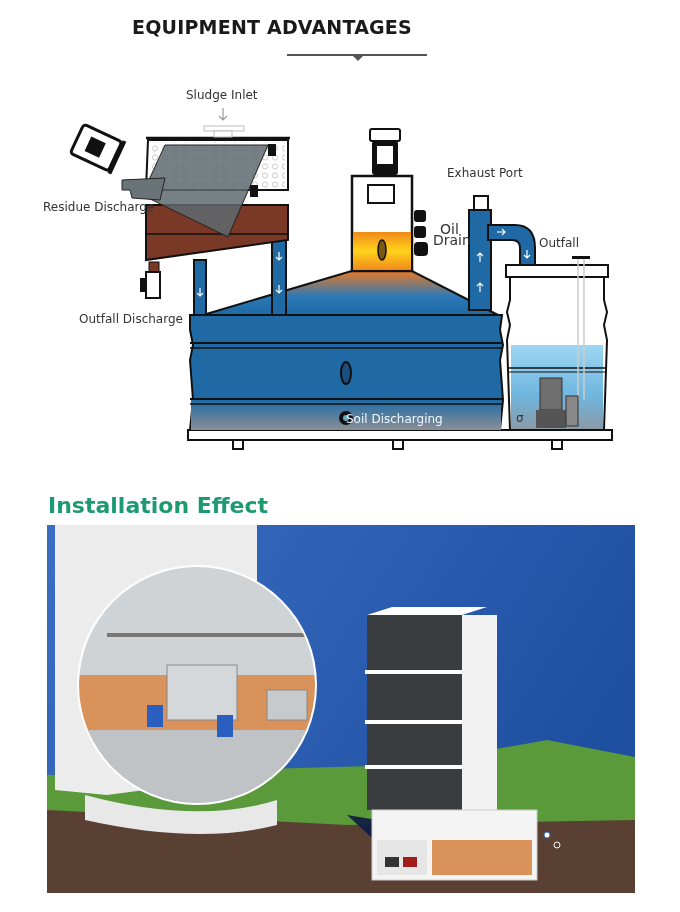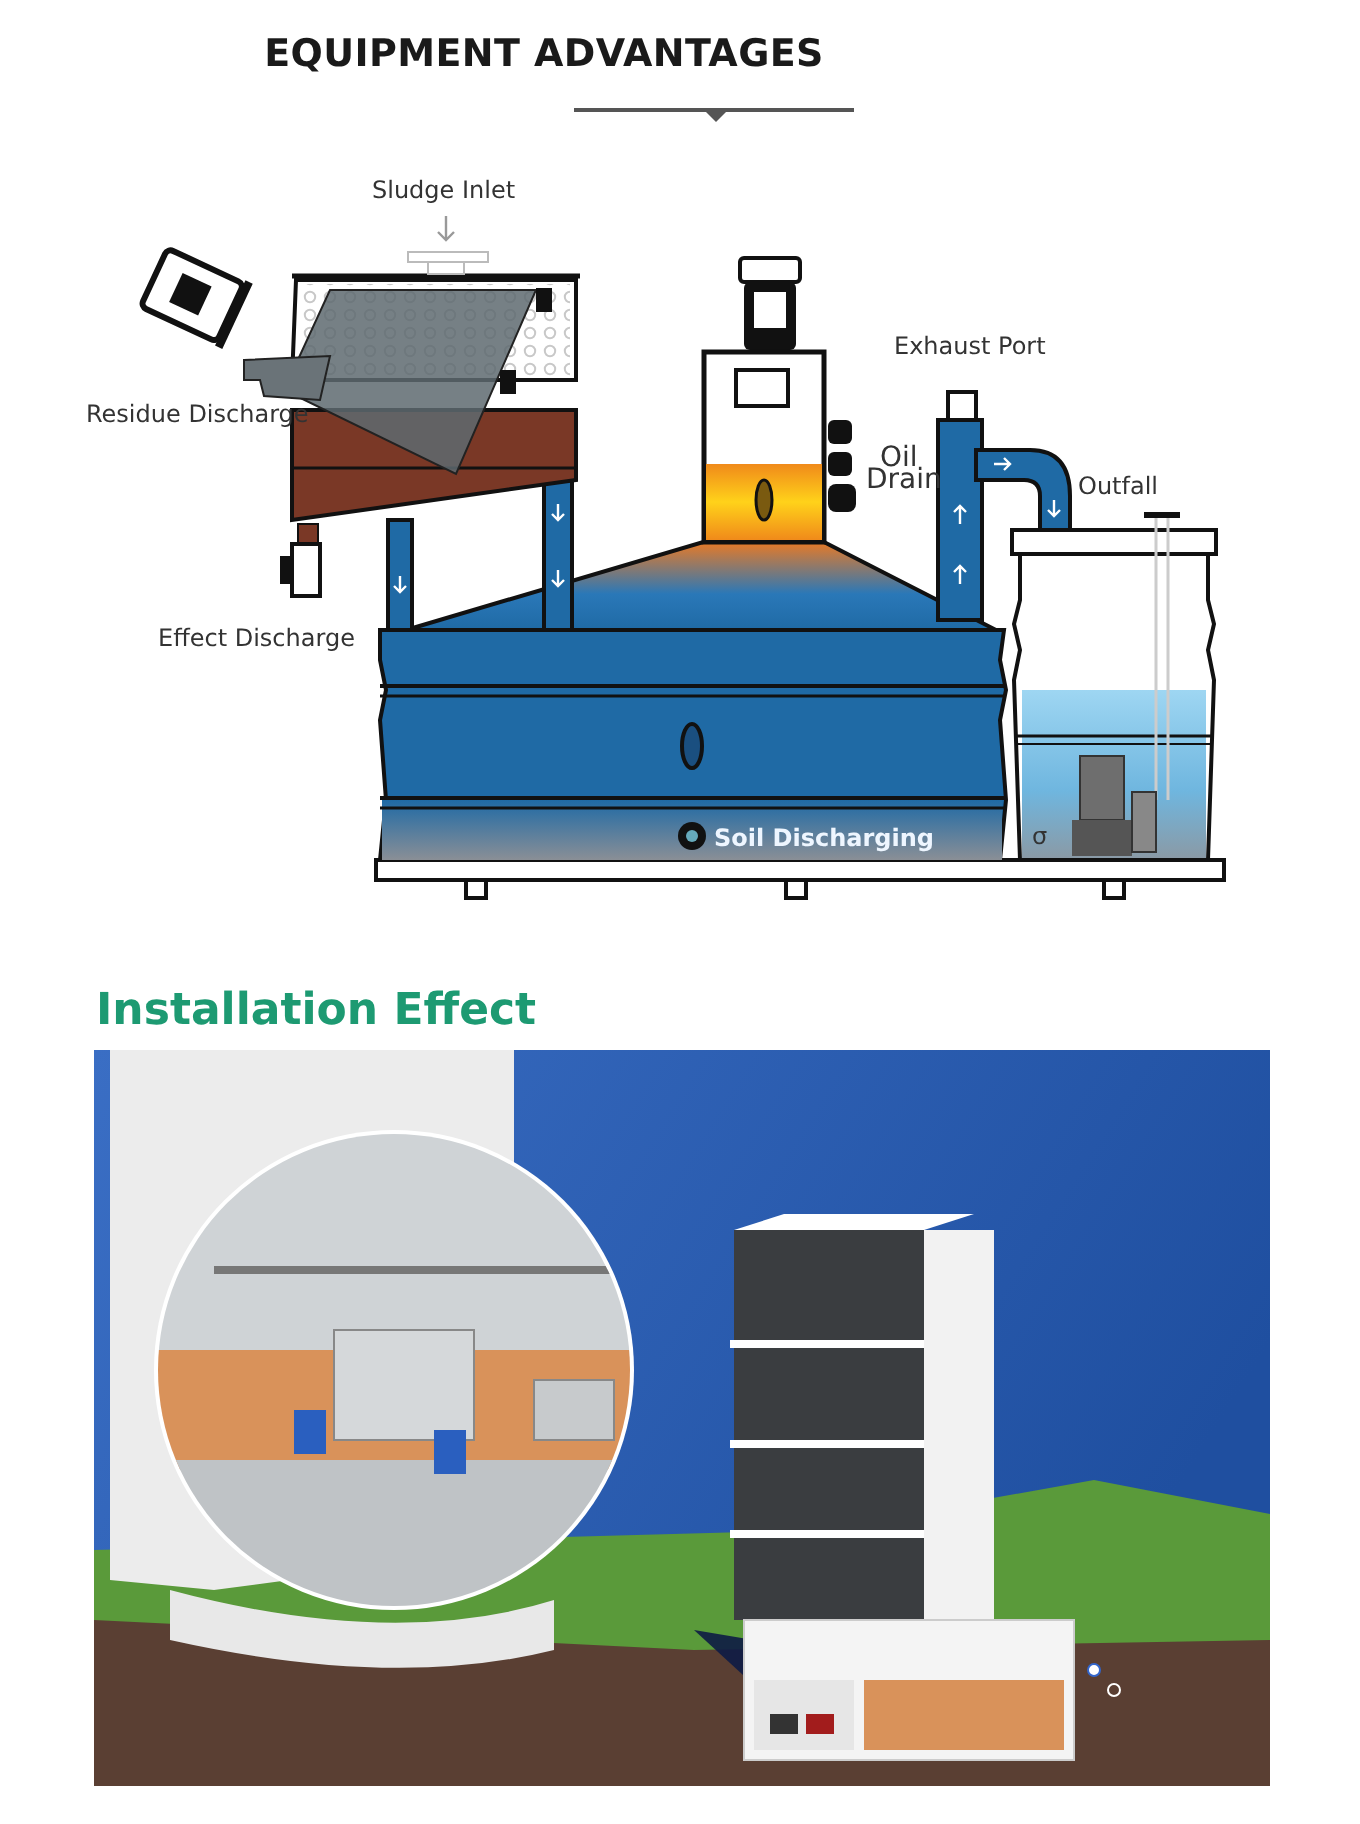--- a/index.html
+++ b/index.html
@@ -127,26 +127,26 @@
   <rect x="572" y="256" width="18" height="3" fill="#111"></rect>
 
   <rect x="540" y="378" width="22" height="32" fill="#6e6e6e" stroke="#333" stroke-width="1"></rect>
   <rect x="536" y="410" width="30" height="18" fill="#555"></rect>
   <rect x="566" y="396" width="12" height="30" fill="#888" stroke="#333" stroke-width="1"></rect>
   <text x="516" y="422" font-size="12" fill="#333" font-family="DejaVu Sans, sans-serif">σ</text>
 </svg>
 
 <div class="label" style="left:186px;top:88px;">Sludge Inlet</div>
 <div class="label" style="left:43px;top:200px;">Residue Discharge</div>
-<div class="label" style="left:79px;top:312px;">Effect Discharge</div>
+<div class="label" style="left:79px;top:312px;">Outfall Discharge</div>
 <div class="label" style="left:447px;top:166px;">Exhaust Port</div>
 <div class="label small" style="left:440px;top:224px;">Oil</div>
 <div class="label small" style="left:433px;top:235px;">Drain</div>
 <div class="label" style="left:539px;top:236px;">Outfall</div>
-<div class="label light" style="left:357px;top:412px;font-weight:bold;">Soil Discharging</div>
+<div class="label light" style="left:346px;top:412px;">Soil Discharging</div>
 
 <div class="section-title">Installation Effect</div>
 
 <div class="scene">
   <svg width="588" height="368" viewBox="0 0 588 368">
     <defs>
       <linearGradient id="sky" x1="0" y1="0" x2="1" y2="0.4">
         <stop offset="0" stop-color="#3a6ec4"></stop>
         <stop offset="1" stop-color="#1f4fa0"></stop>
       </linearGradient>

